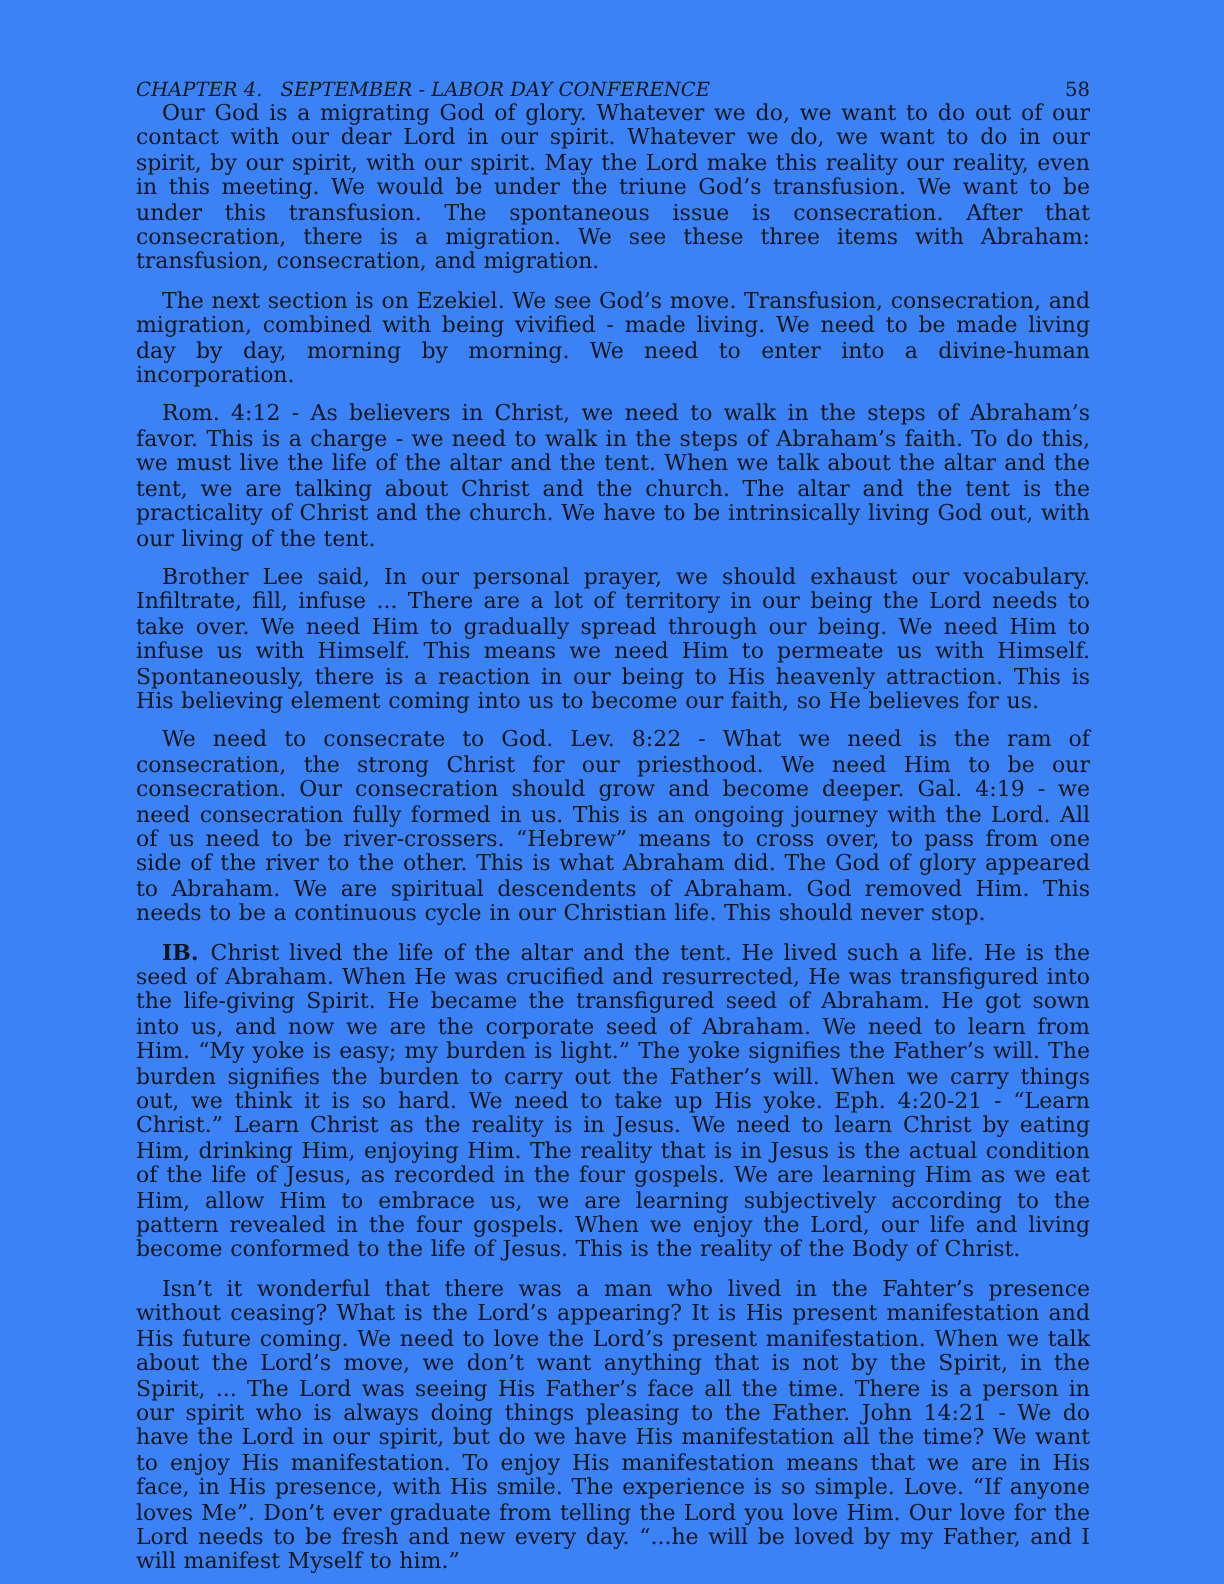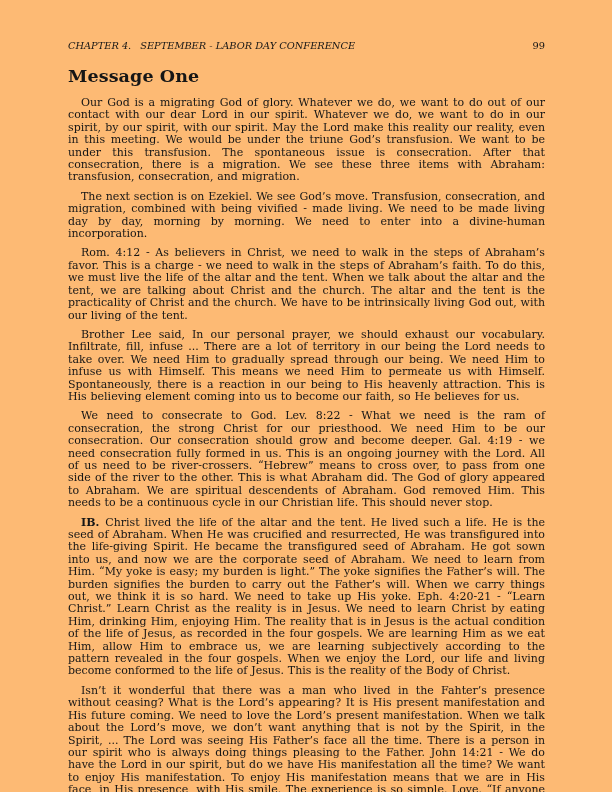--- a/index.html
+++ b/index.html
@@ -5,21 +5,21 @@
   html, body {
     margin: 0;
     padding: 0;
     background: #ffffff;
   }
   .page {
     position: relative;
     width: 612px;
     height: 792px;
     margin: 0;
-    background: #fdba74;
+    background: #3b82f6;
     box-sizing: border-box;
     padding: 40px 67px 0 68px;
     font-family: "DejaVu Serif", serif;
     color: #161616;
     overflow: hidden;
   }
   .running-head {
     display: flex;
     justify-content: space-between;
     align-items: baseline;
@@ -55,24 +55,23 @@
 </style>
 </head>
 <body>
 
 <div class="page">
 
   <div class="running-head">
     <span class="running-head-left">
       <span class="chapter-label">CHAPTER 4.</span><span>SEPTEMBER - LABOR DAY CONFERENCE</span>
     </span>
-    <span class="page-number">99</span>
+    <span class="page-number">58</span>
   </div>
 
-  <div class="doc-title">Message One</div>
 
   <p class="body-para"><span>Our God is a migrating God of glory. Whatever we do, we want to do out of our contact with our dear Lord in our spirit. Whatever we do, we want to do in our spirit, by our spirit, with our spirit. May the Lord make this reality our reality, even in this meeting. We would be under the triune God’s transfusion. We want to be under this transfusion. The spontaneous issue is consecration. After that consecration, there is a migration. We see these three items with Abraham: transfusion, consecration, and migration.</span></p>
 
   <p class="body-para"><span>The next section is on Ezekiel. We see God’s move. Transfusion, consecration, and migration, combined with being vivified - made living. We need to be made living day by day, morning by morning. We need to enter into a divine-human incorporation.</span></p>
 
   <p class="body-para"><span>Rom. 4:12 - As believers in Christ, we need to walk in the steps of Abraham’s favor. This is a charge - we need to walk in the steps of Abraham’s faith. To do this, we must live the life of the altar and the tent. When we talk about the altar and the tent, we are talking about Christ and the church. The altar and the tent is the practicality of Christ and the church. We have to be intrinsically living God out, with our living of the tent.</span></p>
 
   <p class="body-para"><span>Brother Lee said, In our personal prayer, we should exhaust our vocabulary. Infiltrate, fill, infuse ... There are a lot of territory in our being the Lord needs to take over. We need Him to gradually spread through our being. We need Him to infuse us with Himself. This means we need Him to permeate us with Himself. Spontaneously, there is a reaction in our being to His heavenly attraction. This is His believing element coming into us to become our faith, so He believes for us.</span></p>
 
   <p class="body-para"><span>We need to consecrate to God. Lev. 8:22 - What we need is the ram of consecration, the strong Christ for our priesthood. We need Him to be our consecration. Our consecration should grow and become deeper. Gal. 4:19 - we need consecration fully formed in us. This is an ongoing journey with the Lord. All of us need to be river-crossers. “Hebrew” means to cross over, to pass from one side of the river to the other. This is what Abraham did. The God of glory appeared to Abraham. We are spiritual descendents of Abraham. God removed Him. This needs to be a continuous cycle in our Christian life. This should never stop.</span></p>

